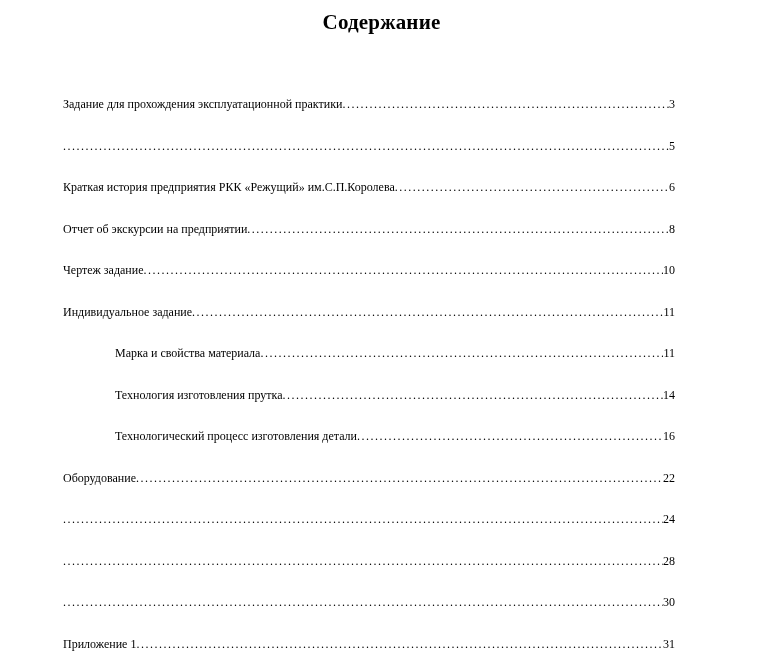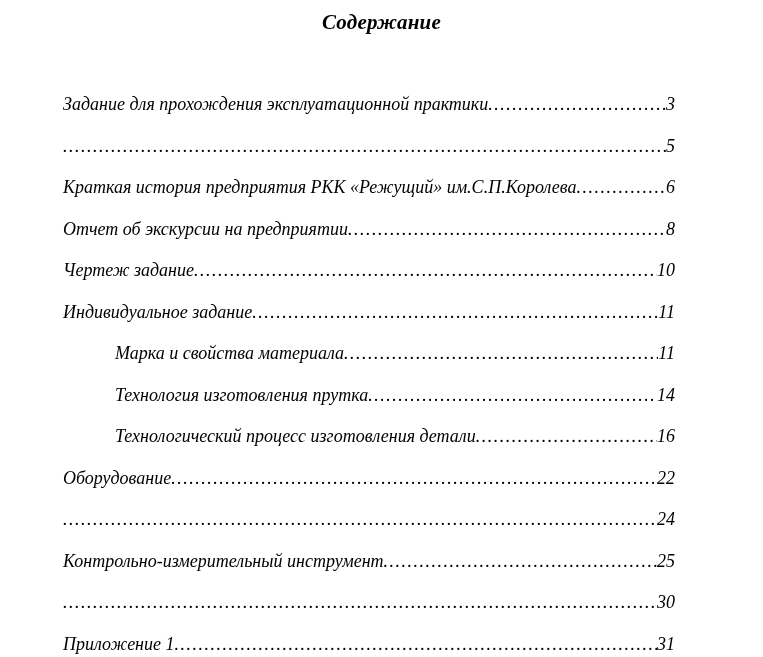--- a/index.html
+++ b/index.html
@@ -8,41 +8,40 @@
     background: #ffffff;
   }
   .page {
     position: relative;
     width: 763px;
     height: 657px;
     background: #ffffff;
     overflow: hidden;
     font-family: "Liberation Serif", "DejaVu Serif", serif;
     color: #000000;
-    font-style: italic;
   }
   .title {
     margin: 10px 0 0 0;
     text-align: center;
     font-size: 21px;
     font-weight: bold;
     line-height: 24px;
     letter-spacing: 0.2px;
   }
   .entries {
     margin-top: 50px;
     padding-left: 63px;
     padding-right: 88px;
   }
   .row {
     display: flex;
     align-items: baseline;
     height: 41.5px;
     line-height: 41.5px;
-    font-size: 18px;
+    font-size: 12px;
     white-space: nowrap;
   }
   .row.indent-1 {
     padding-left: 52px;
   }
   .label {
     flex: 0 0 auto;
   }
   .leader {
     flex: 1 1 auto;
@@ -121,23 +120,22 @@
         <span class="leader">...........................................................................................................................................................................................................</span>
         <span class="pagenum">22</span>
       </div>
 
       <div class="row">
         <span class="leader">...........................................................................................................................................................................................................</span>
         <span class="pagenum">24</span>
       </div>
 
       <div class="row">
-        <span class="label">Контрольно-измерительный инструмент</span>
         <span class="leader">...........................................................................................................................................................................................................</span>
-        <span class="pagenum">25</span>
+        <span class="pagenum">28</span>
       </div>
 
       <div class="row">
         <span class="leader">...........................................................................................................................................................................................................</span>
         <span class="pagenum">30</span>
       </div>
 
       <div class="row">
         <span class="label">Приложение 1</span>
         <span class="leader">...........................................................................................................................................................................................................</span>

